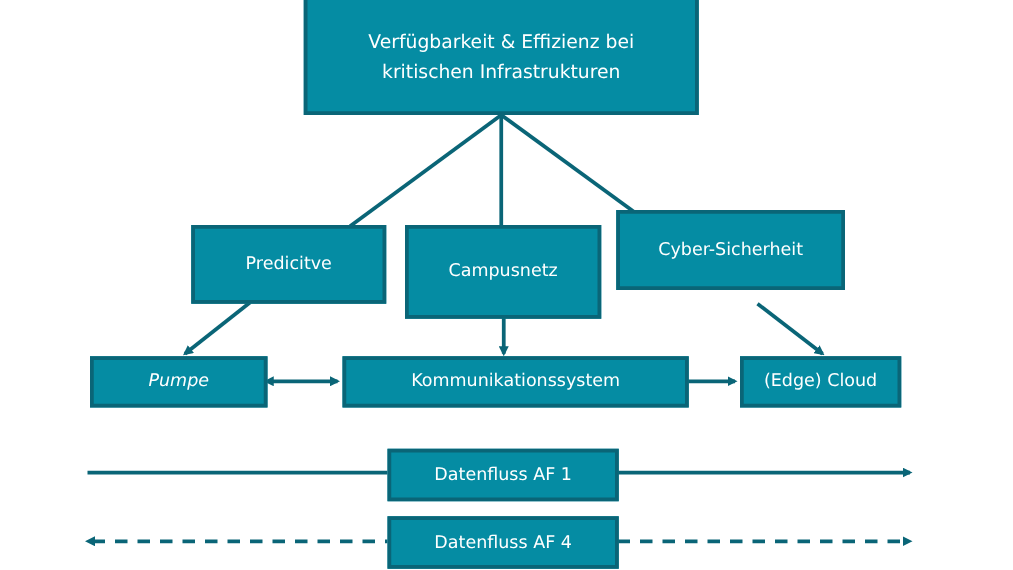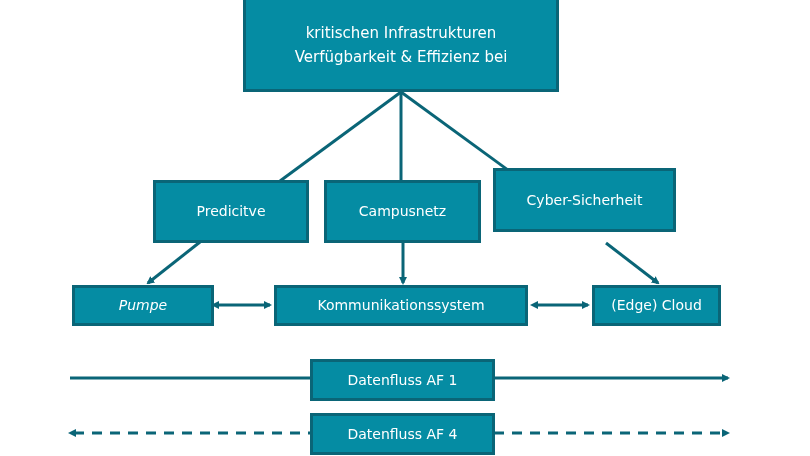--- a/index.html
+++ b/index.html
@@ -35,44 +35,44 @@
     <line x1="536" y1="305" x2="588" y2="305" marker-start="url(#ahs)" marker-end="url(#ah)"></line>
     <line x1="70" y1="378" x2="310" y2="378"></line>
     <line x1="494" y1="378" x2="728" y2="378" marker-end="url(#ah)"></line>
     <line x1="74" y1="433" x2="310" y2="433" stroke-dasharray="10,8" marker-start="url(#ahs)"></line>
     <line x1="494" y1="433" x2="728" y2="433" stroke-dasharray="10,8" marker-end="url(#ah)"></line>
   </g>
 </svg>
 
 <div class="box" style="left:243px;top:-3px;width:316px;height:95px;font-size:15px;line-height:24px;">
   <div>
+    <span>Verfügbarkeit &amp; Effizienz bei</span>
     <span>kritischen Infrastrukturen</span>
-    <span>Verfügbarkeit &amp; Effizienz bei</span>
   </div>
 </div>
 
 <div class="box" style="left:153px;top:180px;width:156px;height:63px;">
   <div>
     <span>Predicitve</span>
   </div>
 </div>
 
-<div class="box" style="left:324px;top:180px;width:157px;height:63px;">
+<div class="box" style="left:324px;top:180px;width:157px;height:75px;">
   <span>Campusnetz</span>
 </div>
 
 <div class="box" style="left:493px;top:168px;width:183px;height:64px;">
   <span>Cyber-Sicherheit</span>
 </div>
 
 <div class="box" style="left:72px;top:285px;width:142px;height:41px;font-style:italic;">
   <span>Pumpe</span>
 </div>
 
-<div class="box" style="left:274px;top:285px;width:254px;height:41px;">
+<div class="box" style="left:274px;top:285px;width:277px;height:41px;">
   <span>Kommunikationssystem</span>
 </div>
 
 <div class="box" style="left:592px;top:285px;width:129px;height:41px;">
   <span>(Edge) Cloud</span>
 </div>
 
 <div class="box" style="left:310px;top:359px;width:185px;height:42px;">
   <span>Datenfluss AF 1</span>
 </div>

